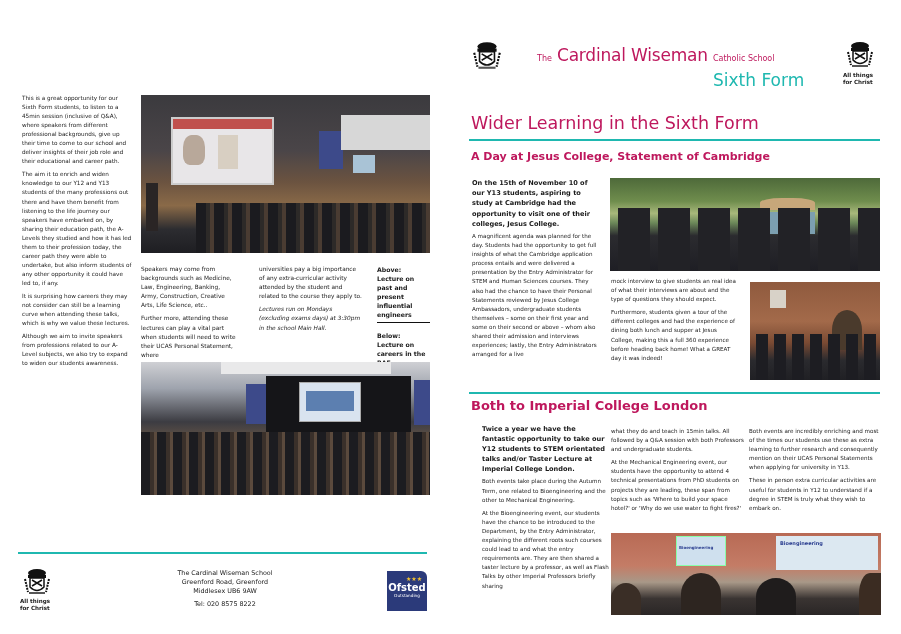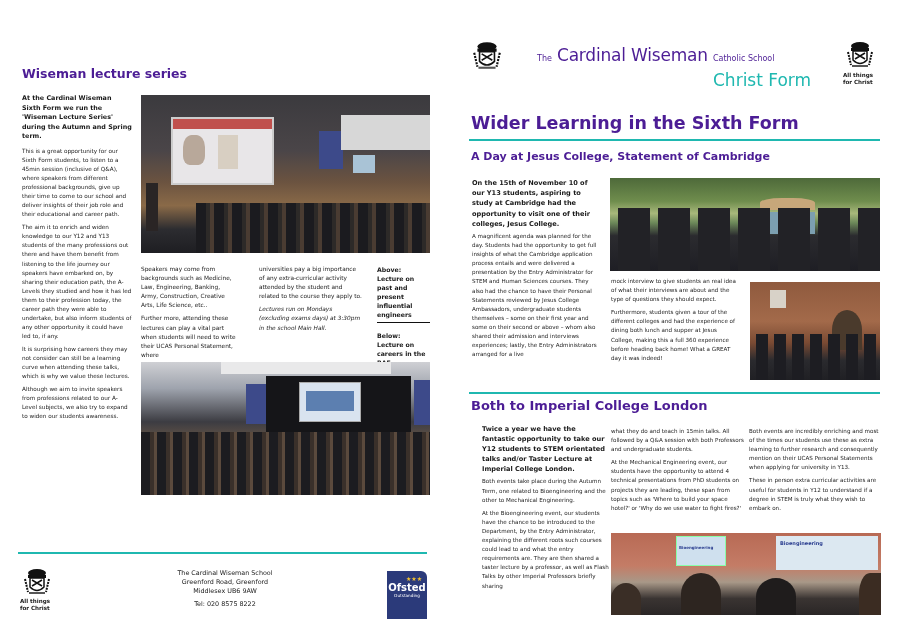--- a/index.html
+++ b/index.html
@@ -2,42 +2,40 @@
 <html><head>
 <meta charset="utf-8">
 <style>
   * { box-sizing: border-box; margin: 0; padding: 0; }
   html, body { width: 901px; height: 634px; background: #ffffff; overflow: hidden; }
   body { font-family: "DejaVu Sans", sans-serif; color: #1a1a1a; position: relative; }
   .page { position: absolute; top: 0; height: 634px; background: #fff; }
   #left-page { left: 0; width: 450px; }
   #right-page { left: 451px; width: 450px; }
   .abs { position: absolute; }
-  .navy { color: #4c1d95; }
+  .navy { color: #be185d; }
   .teal { color: #1fb8b0; }
   .body-txt { font-size: 6.1px; line-height: 9.2px; color: #222; }
   .lead-txt { font-size: 7px; line-height: 10.4px; font-weight: bold; color: #1a1a1a; }
   .body-txt p, .lead-txt p { margin-bottom: 4px; }
   .italic { font-style: italic; }
   .rule-teal { height: 2px; background: #1fb8b0; }
   .photo { position: absolute; overflow: hidden; }
   
   .crest { position: absolute; }
   .crest svg { width: 100%; height: 100%; display: block; }
   .caption-box { font-size: 6.2px; line-height: 9px; font-weight: bold; color: #1a1a1a; border-bottom: 1.5px solid #111; padding-bottom: 3px; }
 </style>
 </head>
 <body>
 
 <div id="left-page" class="page">
 
-  <div class="abs navy" style="left:22px;top:66px;font-size:12.5px;font-weight:bold;">Wiseman lecture series</div>
 
   <div class="abs" style="left:22px;top:94px;width:110px;">
-    <div class="lead-txt" style="font-size:6.4px;line-height:9.6px;margin-bottom:5px;">At the Cardinal Wiseman Sixth Form we run the 'Wiseman Lecture Series' during the Autumn and Spring term.</div>
     <div class="body-txt" style="font-size:5.7px;line-height:9.05px;">
       <p>This is a great opportunity for our Sixth Form students, to listen to a 45min session (inclusive of Q&amp;A), where speakers from different professional backgrounds, give up their time to come to our school and deliver insights of their job role and their educational and career path.</p>
       <p>The aim it to enrich and widen knowledge to our Y12 and Y13 students of the many professions out there and have them benefit from listening to the life journey our speakers have embarked on, by sharing their education path, the A-Levels they studied and how it has led them to their profession today, the career path they were able to undertake, but also inform students of any other opportunity it could have led to, if any.</p>
       <p>It is surprising how careers they may not consider can still be a learning curve when attending these talks, which is why we value these lectures.</p>
       <p>Although we aim to invite speakers from professions related to our A-Level subjects, we also try to expand to widen our students awareness.</p>
     </div>
   </div>
 
   <div class="photo" style="left:141px;top:95px;width:289px;height:158px;background:linear-gradient(180deg,#3b3a3e 0%,#4a4548 35%,#6b5340 55%,#8a6a48 70%,#2c2c30 85%,#1e1e22 100%);" title="Lecture hall with speaker presenting slide on influential engineers">
     <div class="abs" style="left:30px;top:22px;width:103px;height:68px;background:#e8e6e8;border:2px solid #ccc;">
@@ -96,21 +94,21 @@
   </div>
   <div class="abs" style="left:20px;top:598px;width:40px;font-size:5.6px;line-height:7px;font-weight:bold;">All things for Christ</div>
 
   <div class="abs" style="left:150px;top:569px;width:150px;text-align:center;font-size:6.4px;line-height:9px;">
     <div style="font-weight:normal;">The Cardinal Wiseman School</div>
     <div>Greenford Road, Greenford</div>
     <div>Middlesex UB6 9AW</div>
     <div style="margin-top:4px;">Tel: 020 8575 8222</div>
   </div>
 
-  <div class="abs" style="left:387px;top:571px;width:40px;height:48px;background:#2b3a7a;border-top-right-radius:6px;color:#fff;text-align:center;">
+  <div class="abs" style="left:387px;top:571px;width:40px;height:40px;background:#2b3a7a;border-top-right-radius:6px;color:#fff;text-align:center;">
     <div style="font-size:6px;line-height:6px;color:#f2c230;margin-top:5px;padding-left:14px;">★★★</div>
     <div style="font-size:10px;font-weight:bold;line-height:11px;">Ofsted</div>
     <div style="font-size:4.2px;line-height:6px;">Outstanding</div>
   </div>
 </div>
 
 <div id="right-page" class="page">
 
   <div class="crest" style="left:20px;top:40px;width:32px;height:32px;">
     <svg viewBox="0 0 30 30">
@@ -120,34 +118,34 @@
         <path d="M10 13 l10 6 M20 13 l-10 6" stroke="#111" stroke-width="1.5"></path>
         <path d="M3 12 l3 13 M27 12 l-3 13" stroke="#111" stroke-width="2" stroke-dasharray="2 1"></path>
         <rect x="7" y="25" width="16" height="2" fill="#555"></rect>
       </svg>
   </div>
   <div class="abs navy" style="left:86px;top:45px;white-space:nowrap;">
     <span style="font-size:8px;">The</span>
     <span style="font-size:17px;letter-spacing:-0.2px;">Cardinal Wiseman</span>
     <span style="font-size:8px;">Catholic School</span>
   </div>
-  <div class="abs teal" style="left:262px;top:70px;font-size:17px;">Christ Form</div>
+  <div class="abs teal" style="left:262px;top:70px;font-size:17px;">Sixth Form</div>
   <div class="crest" style="left:394px;top:40px;width:30px;height:30px;">
     <svg viewBox="0 0 30 30">
         <ellipse cx="15" cy="6" rx="9" ry="4" fill="#111"></ellipse>
         <rect x="6" y="8" width="18" height="3" fill="#111"></rect>
         <path d="M8 11 h14 v9 q-7 7 -14 0z" fill="#fff" stroke="#111" stroke-width="1.5"></path>
         <path d="M10 13 l10 6 M20 13 l-10 6" stroke="#111" stroke-width="1.5"></path>
         <path d="M3 12 l3 13 M27 12 l-3 13" stroke="#111" stroke-width="2" stroke-dasharray="2 1"></path>
         <rect x="7" y="25" width="16" height="2" fill="#555"></rect>
       </svg>
   </div>
   <div class="abs" style="left:392px;top:72px;width:38px;font-size:5.6px;line-height:7px;font-weight:bold;">All things for Christ</div>
 
-  <div class="abs navy" style="left:20px;top:113px;font-size:17.5px;font-weight:bold;">Wider Learning in the Sixth Form</div>
+  <div class="abs navy" style="left:20px;top:113px;font-size:17.5px;font-weight:normal;">Wider Learning in the Sixth Form</div>
   <div class="abs rule-teal" style="left:18px;top:139px;width:411px;"></div>
 
   <div class="abs navy" style="left:20px;top:150px;font-size:11px;font-weight:bold;">A Day at Jesus College, Statement of Cambridge</div>
 
   <div class="abs" style="left:21px;top:178px;width:126px;">
     <div class="lead-txt" style="font-size:6.6px;line-height:10.2px;margin-bottom:3px;">On the 15th of November 10 of our Y13 students, aspiring to study at Cambridge had the opportunity to visit one of their colleges, Jesus College.</div>
     <div class="body-txt" style="font-size:5.6px;line-height:9.1px;">
       <p>A magnificent agenda was planned for the day. Students had the opportunity to get full insights of what the Cambridge application process entails and were delivered a presentation by the Entry Administrator for STEM and Human Sciences courses. They also had the chance to have their Personal Statements reviewed by Jesus College Ambassadors, undergraduate students themselves – some on their first year and some on their second or above – whom also shared their admission and interviews experiences; lastly, the Entry Administrators arranged for a live</p>
     </div>
   </div>

